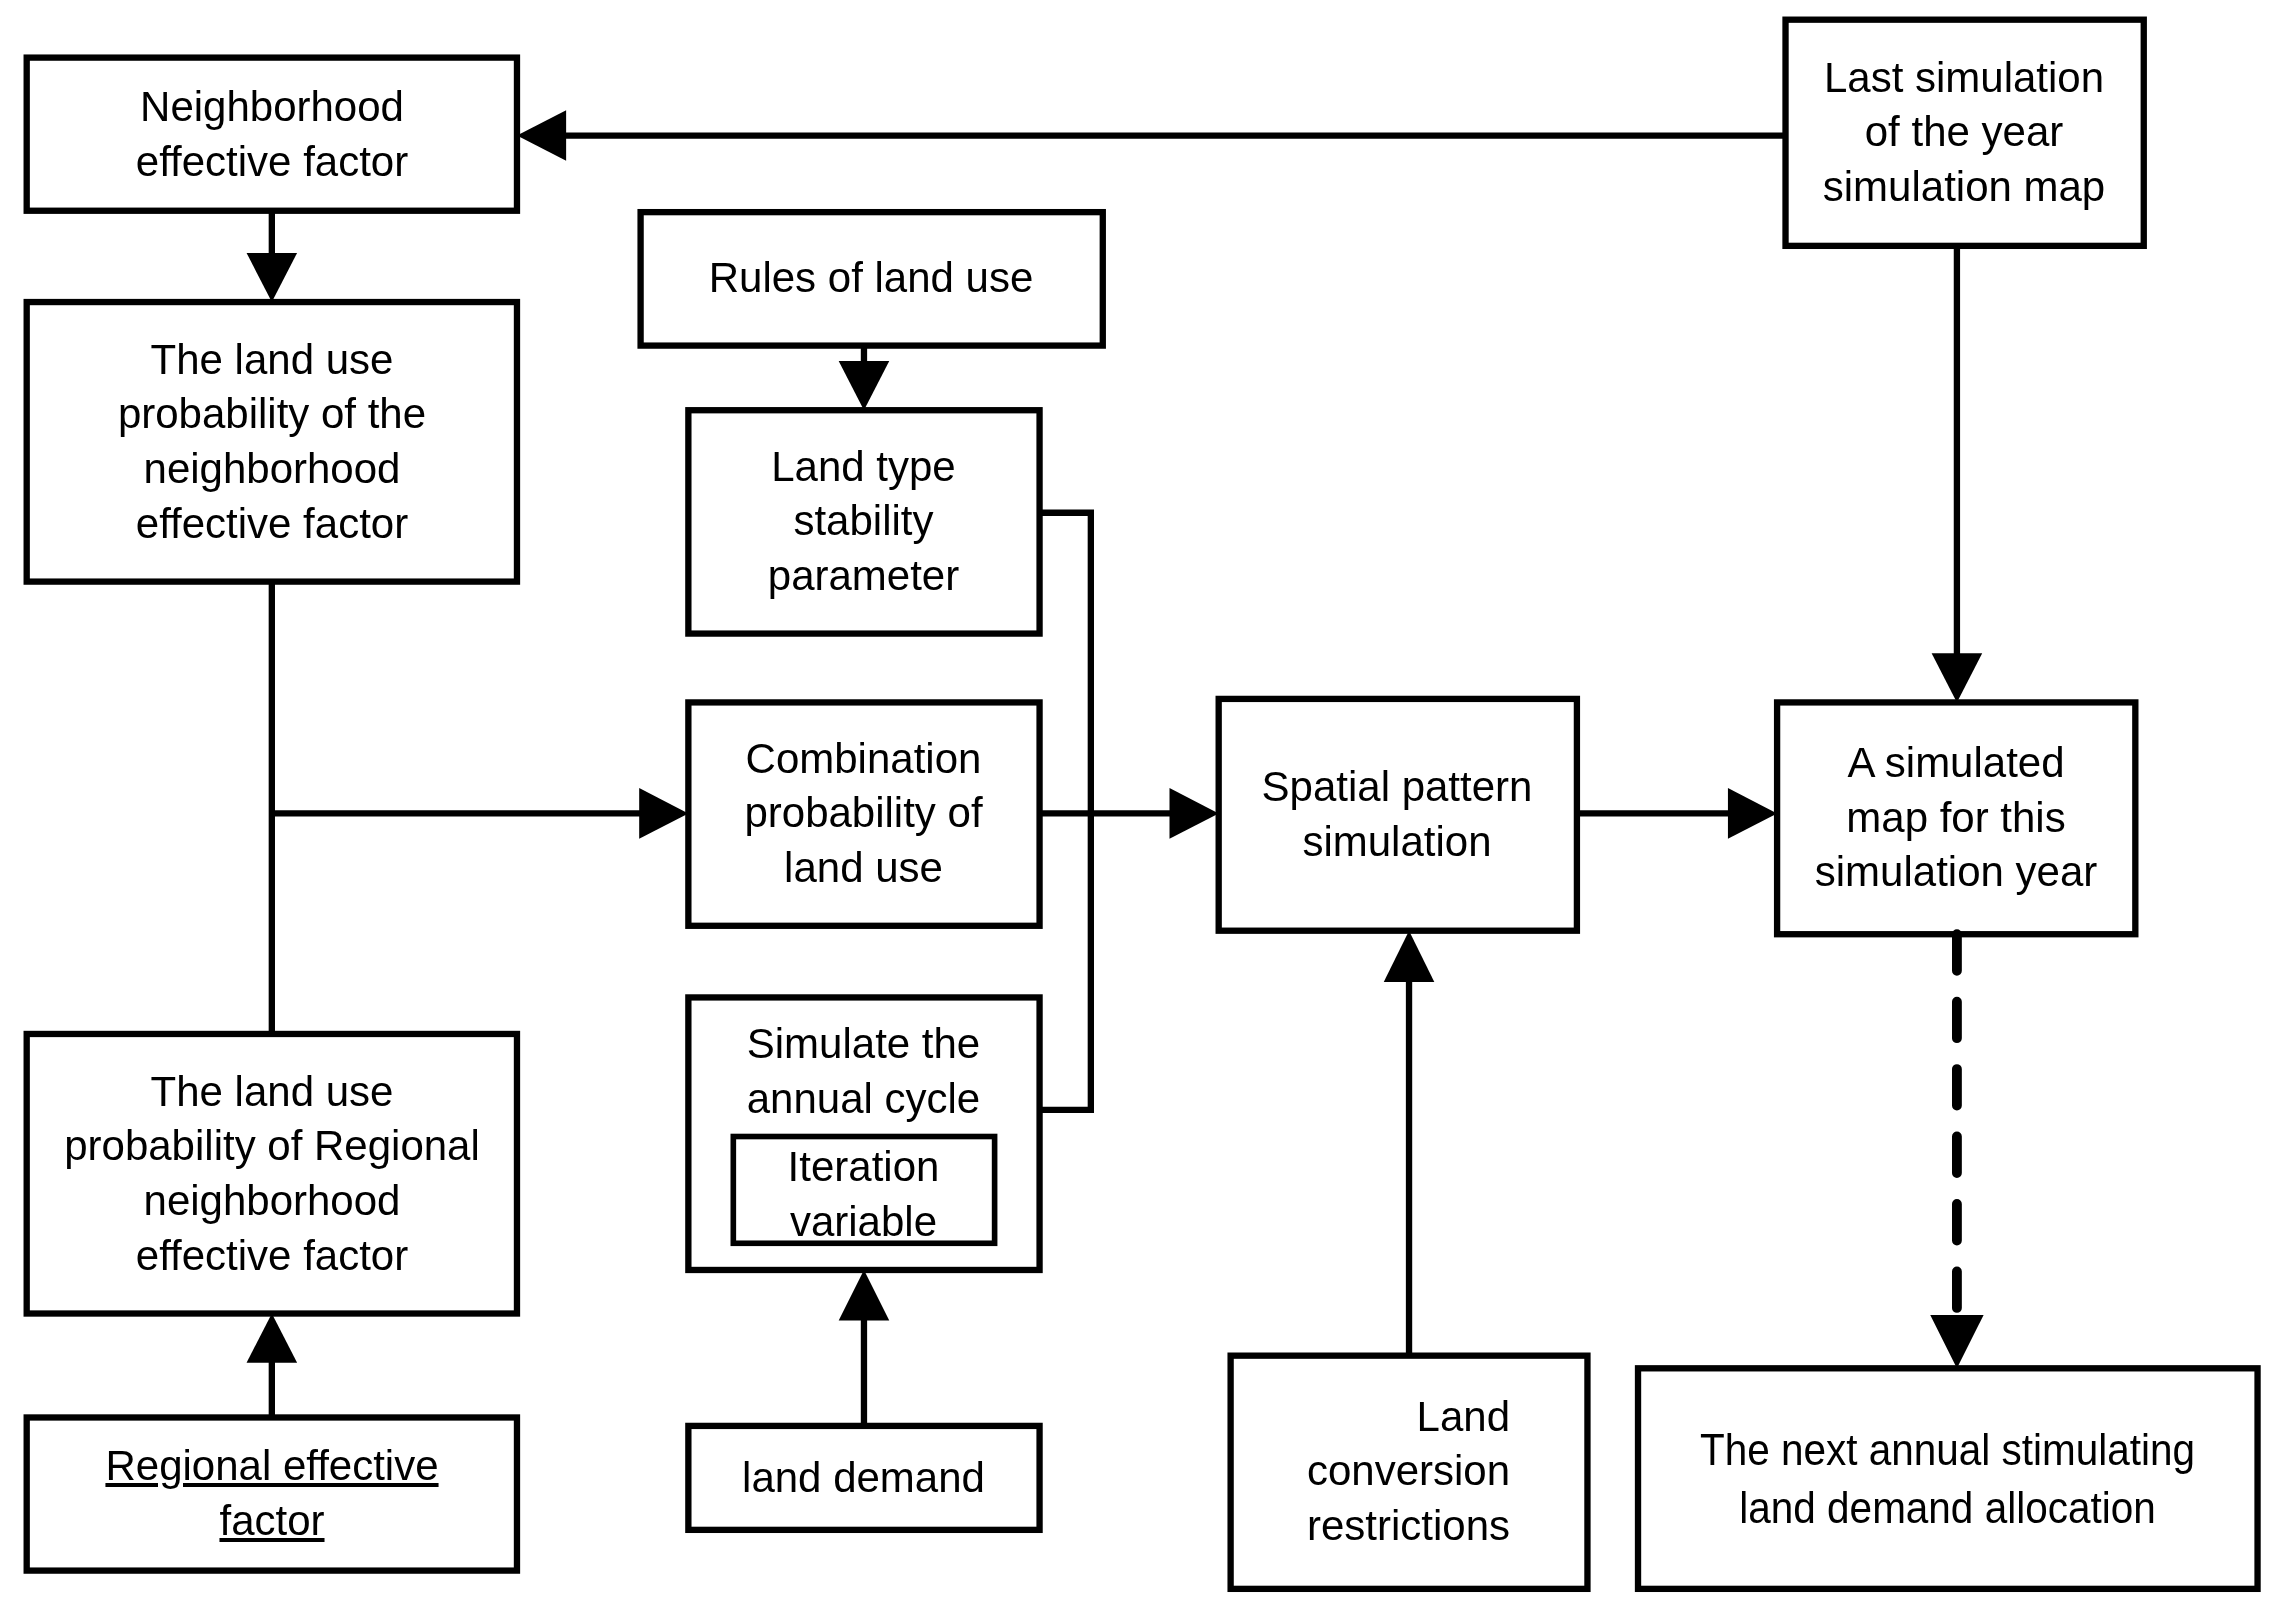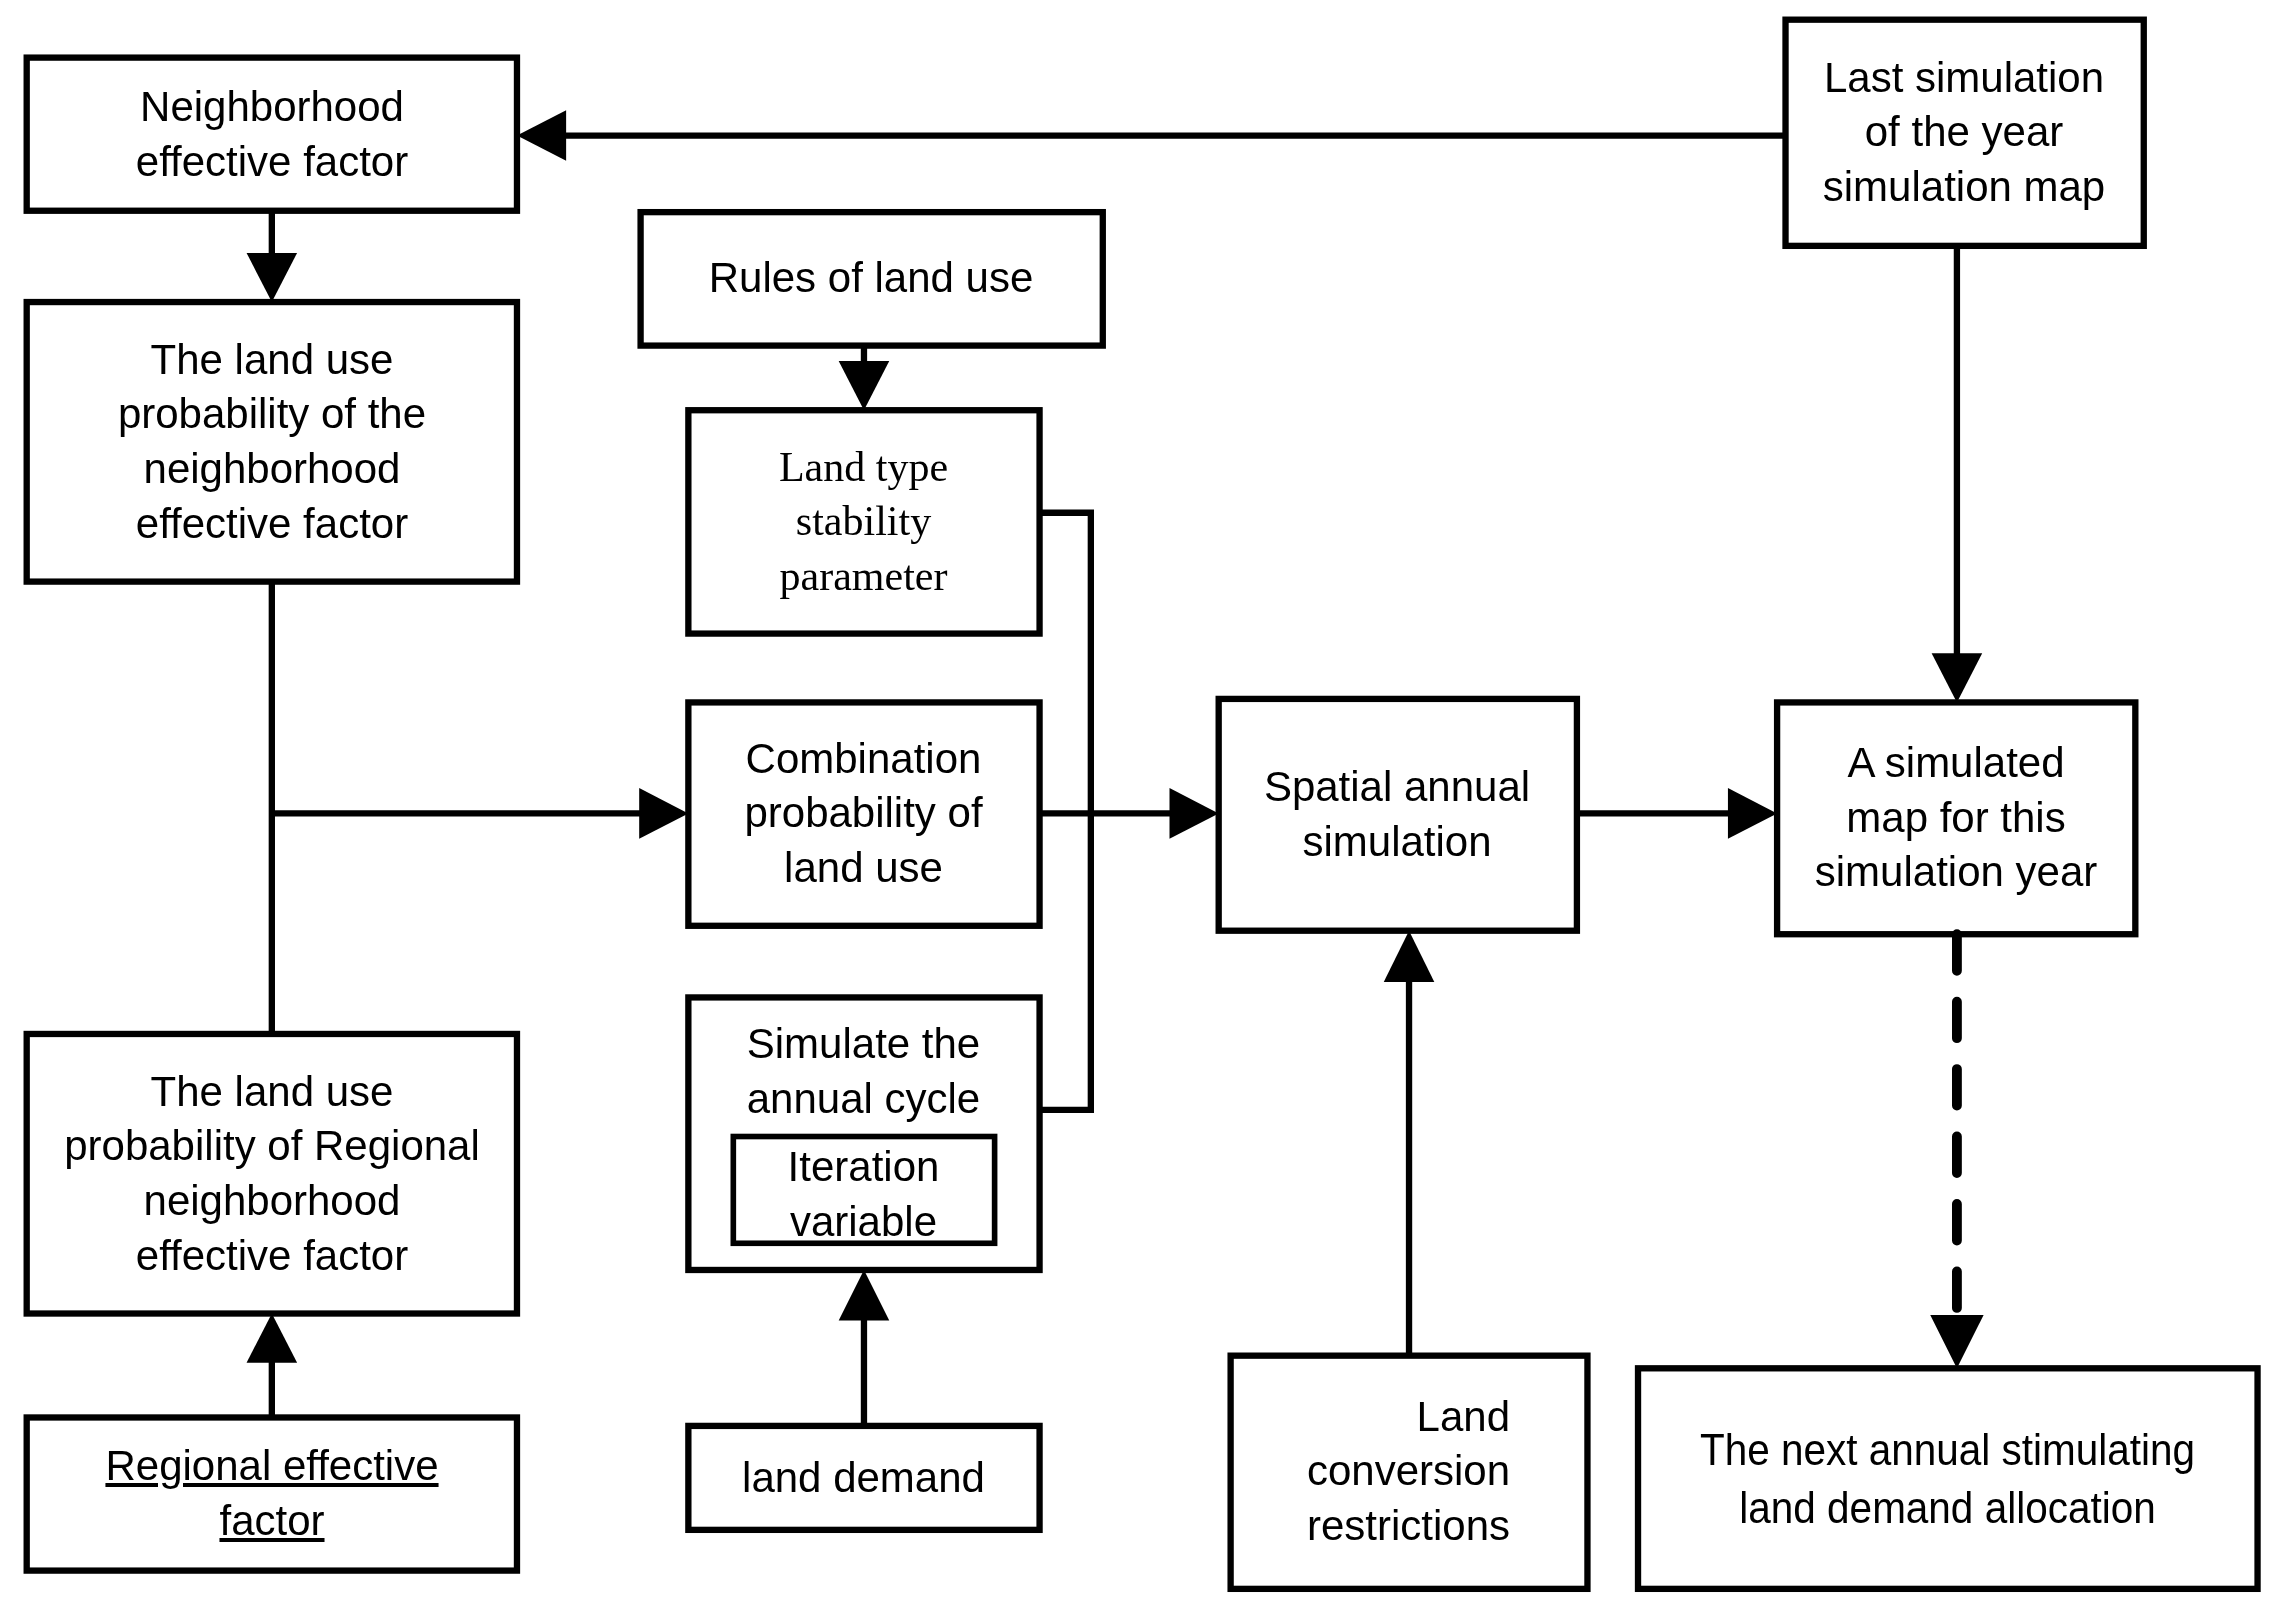--- a/index.html
+++ b/index.html
@@ -167,37 +167,37 @@
   <div class="node-label lbl-48" style="left:27px; top:1034px; width:490px; height:280px;">The land use
 probability of Regional
 neighborhood
 effective factor</div>
 
   <div class="node-label lbl-48" style="left:27px; top:1417px; width:490px; height:153px;text-decoration:underline;">Regional effective
 factor</div>
 
   <div class="node-label lbl-48" style="left:640px; top:212px; width:462px; height:133px;">Rules of land use</div>
 
-  <div class="node-label lbl-48" style="left:688px; top:410px; width:351px; height:223px;font-family:Liberation Serif, serif;">Land type
+  <div class="node-label lbl-48" style="left:688px; top:410px; width:351px; height:223px;">Land type
 stability
 parameter</div>
 
   <div class="node-label lbl-48" style="left:688px; top:702px; width:351px; height:223px;">Combination
 probability of
 land use</div>
 
   <div class="node-label lbl-48" style="left:688px; top:1006px; width:351px; height:131px; align-items:center;text-align:center;">Simulate the
 annual cycle</div>
 
   <div class="node-label lbl-48" style="left:733px; top:1136px; width:261px; height:118px;">Iteration
 variable</div>
 
   <div class="node-label lbl-48" style="left:688px; top:1426px; width:351px; height:104px;">land demand</div>
 
-  <div class="node-label lbl-48" style="left:1218px; top:699px; width:358px; height:232px;">Spatial annual
+  <div class="node-label lbl-48" style="left:1218px; top:699px; width:358px; height:232px;">Spatial pattern
 simulation</div>
 
   <div class="node-label lbl-48" style="left:1230px; top:1355px; width:357px; height:233px;text-align:right;">Land
 conversion
 restrictions</div>
 
   <div class="node-label lbl-48" style="left:1785px; top:19.7px; width:358px; height:226px;">Last simulation
 of the year
 simulation map</div>
 

